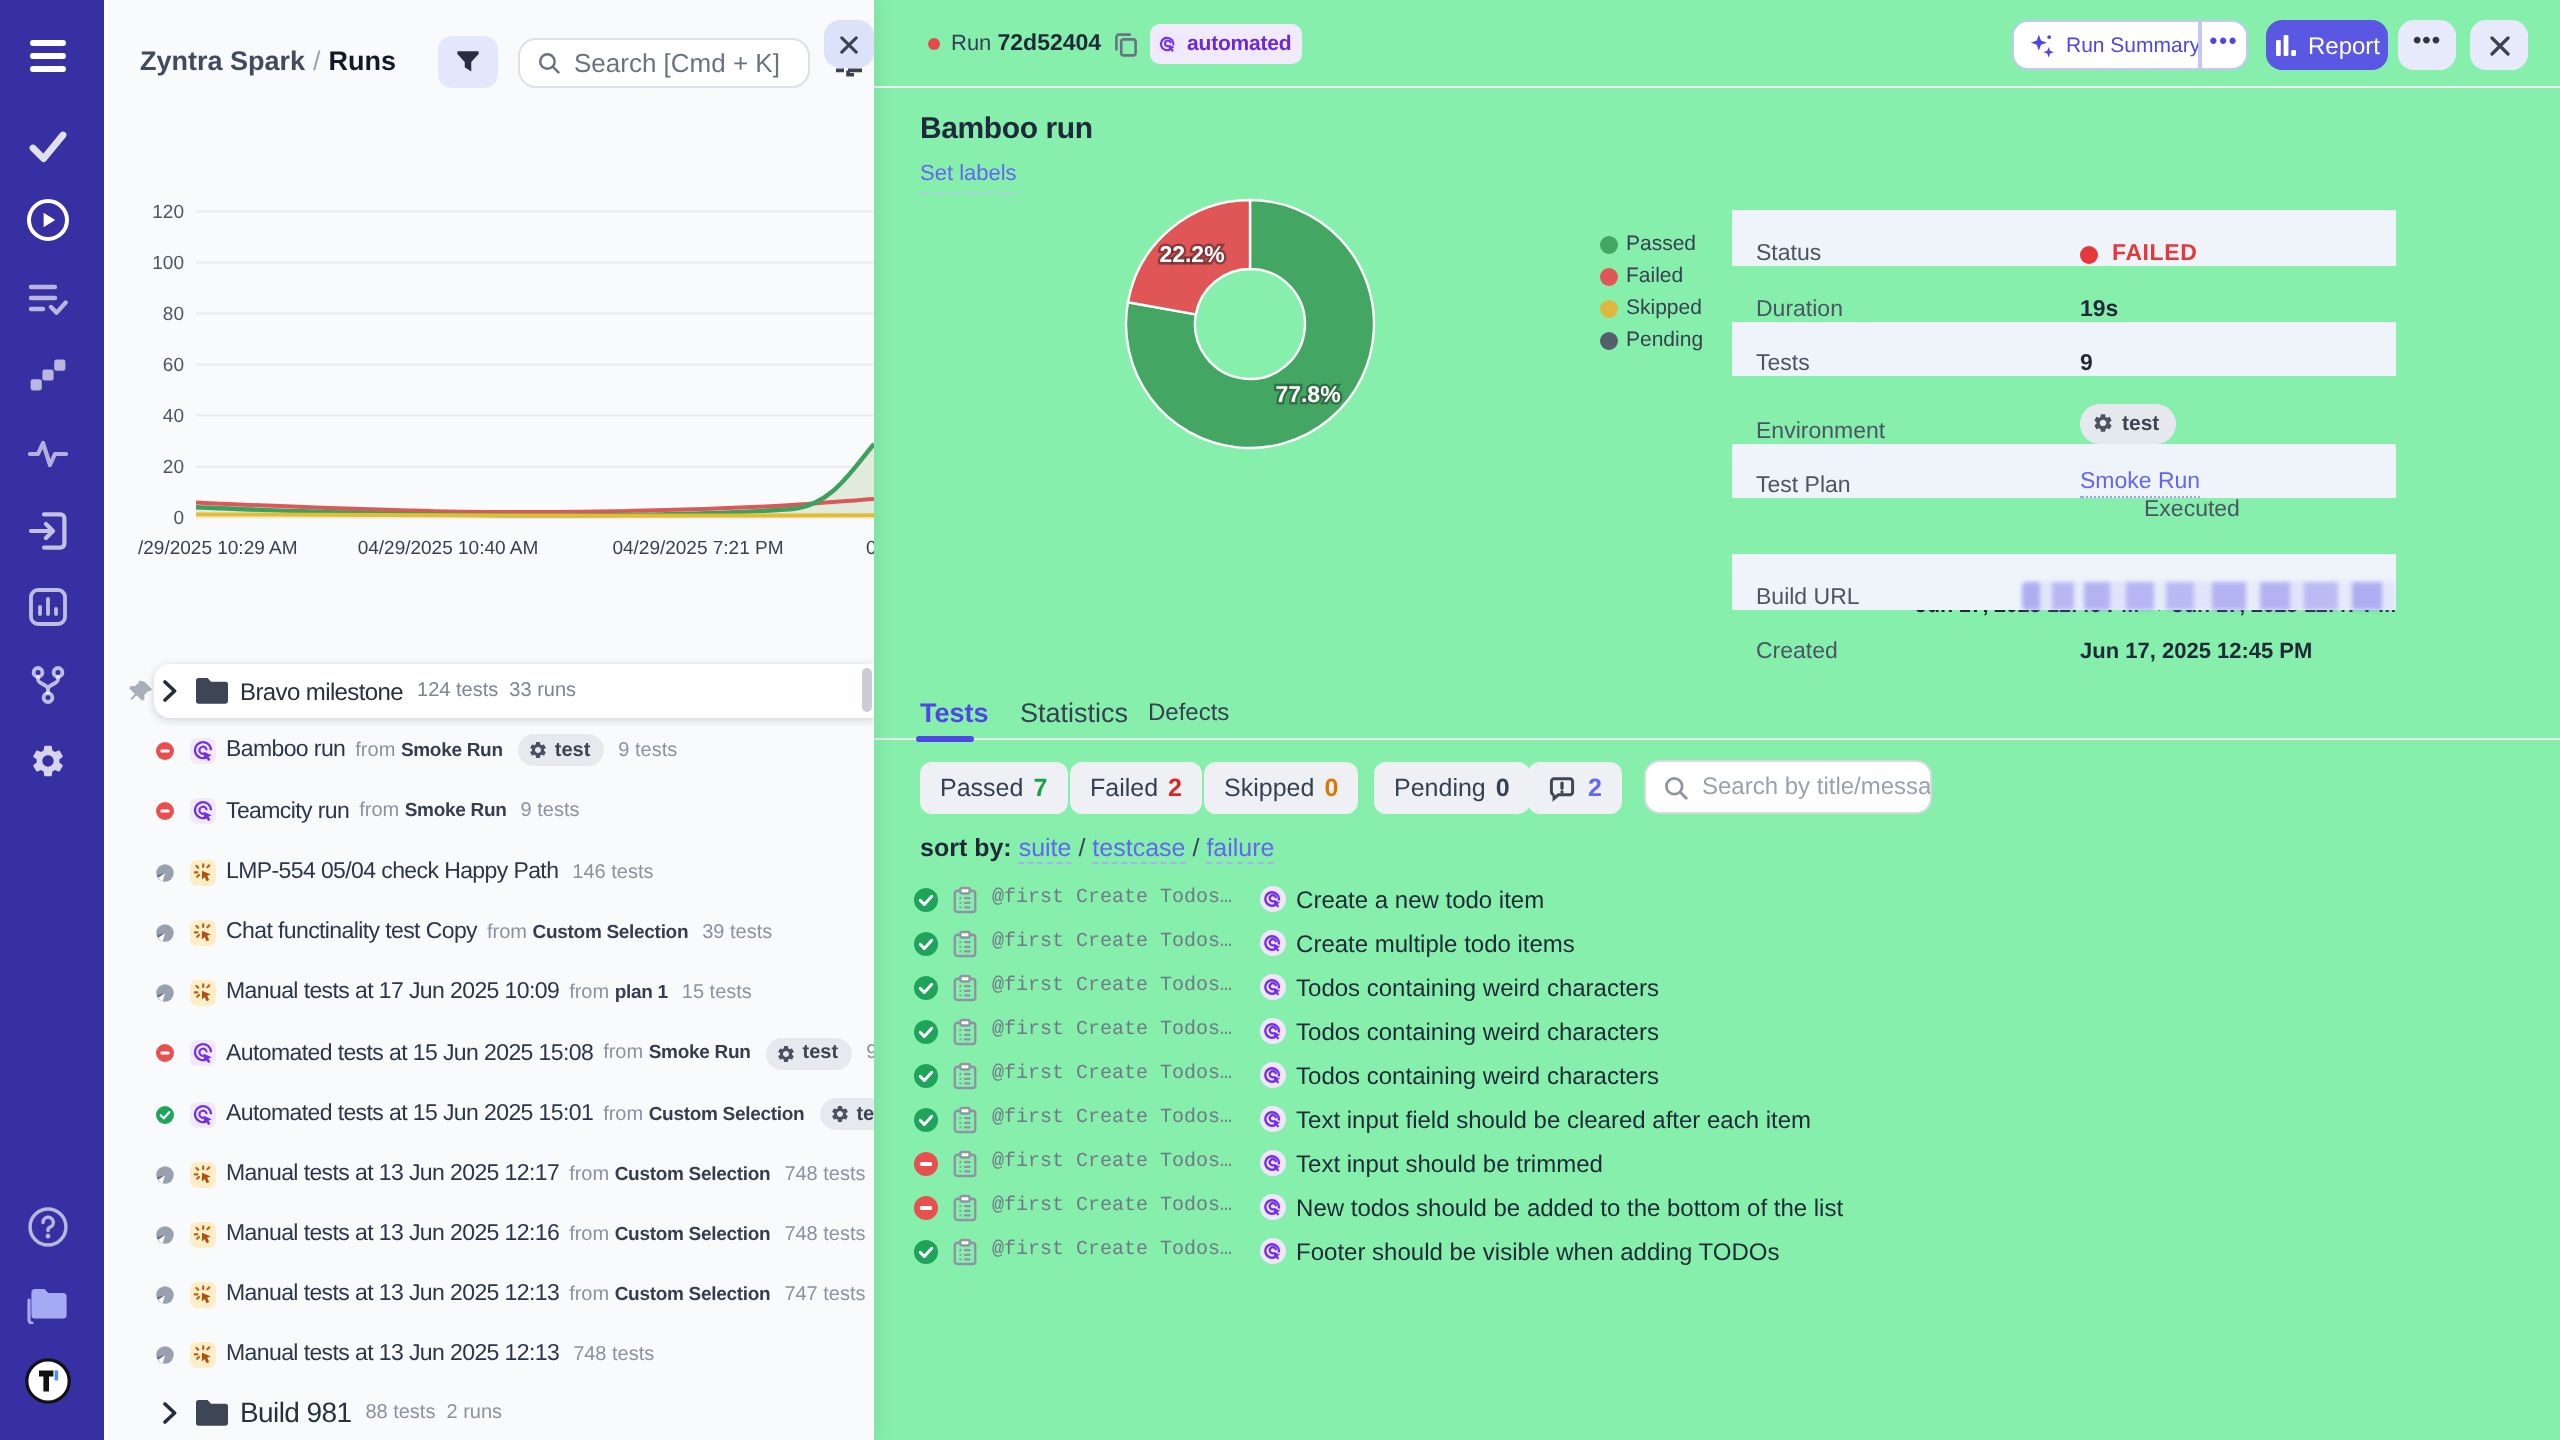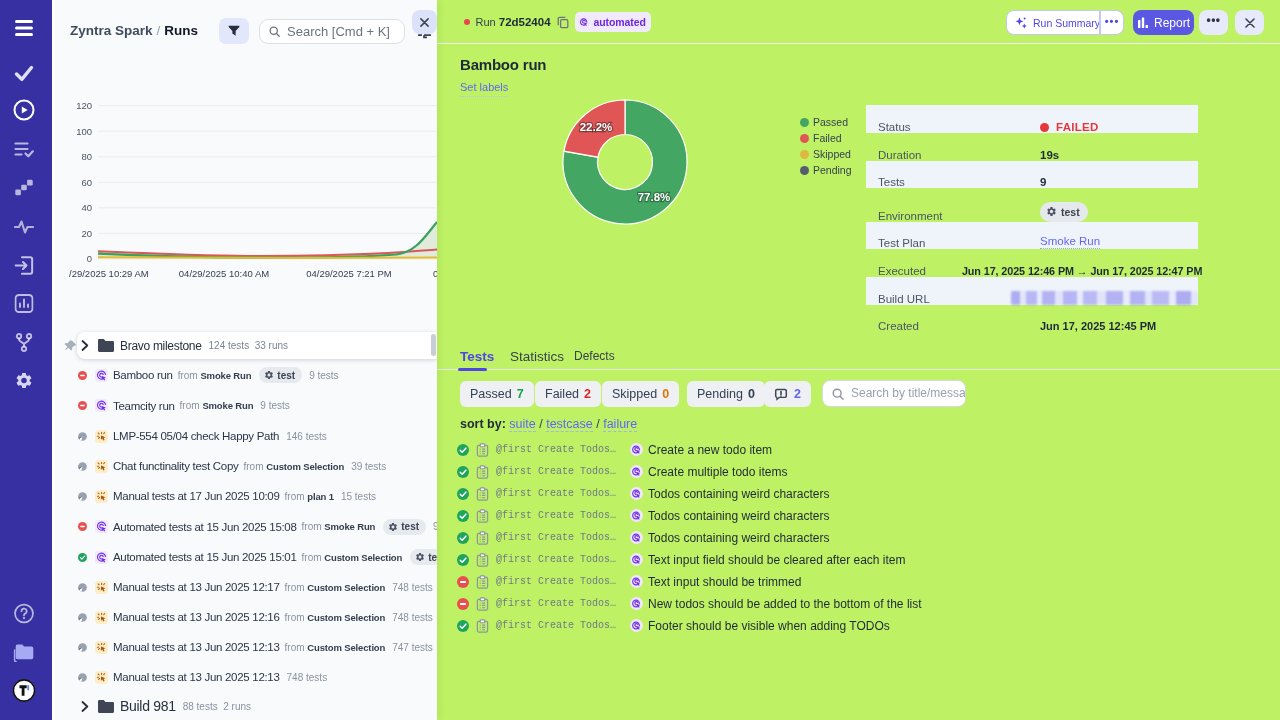--- a/index.html
+++ b/index.html
@@ -25,21 +25,21 @@
 .runrow .ty { flex:0 0 13px; height:13px; margin-right:5px; }
 .runrow .ti { font-size:11.5px; letter-spacing:-0.3px; color:#2b3648; font-weight:500; white-space:nowrap; }
 .runrow .fr { font-size:10px; color:#8a92a0; margin-left:5px; white-space:nowrap; }
 .runrow .fr b { color:#353e4e; font-size:9.5px; letter-spacing:-0.15px; }
 .runrow .ts { font-size:10px; color:#8a92a0; margin-left:7px; white-space:nowrap; }
 .badge { display:inline-flex; align-items:center; background:#e6e9ee; border-radius:99px; height:16px; padding:0 7px 0 5px; margin-left:8px; font-size:10px; color:#3c4453; font-weight:600; gap:3px; flex:none; }
 .folderrow { position:absolute; left:0; width:389px; height:28px; display:flex; align-items:center; padding-left:33px; }
 .folderrow .ti { font-size:12px; letter-spacing:-0.3px; color:#28303e; font-weight:500; margin-left:6px; }
 .folderrow .ts { font-size:10px; color:#8a92a0; margin-left:7px; }
 
-#rightpanel { position:absolute; left:437px; top:0; width:843px; height:720px; background:#bef264; }
+#rightpanel { position:absolute; left:437px; top:0; width:843px; height:720px; background:#86efac; }
 .run-hd { position:absolute; left:26.5px; top:14px; height:16px; display:flex; align-items:center; white-space:nowrap; }
 .btn { position:absolute; top:10px; height:25px; border-radius:8px; display:flex; align-items:center; justify-content:center; font-size:12.5px; }
 .pill { display:inline-flex; align-items:center; height:26px; background:#eef0f4; border-radius:6px; padding:0 10px; font-size:12.5px; color:#334155; font-weight:500; gap:5px; position:absolute; top:381px; }
 .pill b.g { color:#16a34a; } .pill b.r { color:#dc2626; } .pill b.o { color:#d97706; } .pill b.d { color:#334155; }
 .trow { position:absolute; left:20px; height:22px; display:flex; align-items:center; }
 .trow .mono { font-family:"Liberation Mono",monospace; font-size:10px; color:#707986; }
 .trow .name { font-size:12px; color:#1f2937; font-weight:500; }
 
 .strow { position:absolute; left:429px; width:332px; display:flex; align-items:flex-end; font-size:11.5px;gap:36px; }
 .strow .lbl { width:138px; padding-left:12px; color:#4b5563; }
@@ -493,21 +493,21 @@
   <div class="strow" style="top:187.5px;height:34px;">
       <span class="lbl">Environment</span>
       <span style="display:inline-flex;align-items:center;height:20px;background:#e5e8ed;border-radius:99px;padding:0 8px 0 6px;font-size:10.5px;color:#3c4453;font-weight:600"><svg width="11" height="11" viewBox="0 0 24 24" style="margin-right:4px">
           <path fill="#4a5263" d="M19.14 12.94c.04-.3.06-.61.06-.94 0-.32-.02-.64-.07-.94l2.03-1.58a.49.49 0 0 0 .12-.61l-1.92-3.32a.488.488 0 0 0-.59-.22l-2.39.96c-.5-.38-1.03-.7-1.62-.94l-.36-2.54a.484.484 0 0 0-.48-.41h-3.84c-.24 0-.43.17-.47.41l-.36 2.54c-.59.24-1.13.57-1.62.94l-2.39-.96c-.22-.08-.47 0-.59.22L2.74 8.87c-.12.21-.08.47.12.61l2.03 1.58c-.05.3-.09.63-.09.94s.02.64.07.94l-2.03 1.58a.49.49 0 0 0-.12.61l1.92 3.32c.12.22.37.29.59.22l2.39-.96c.5.38 1.03.7 1.62.94l.36 2.54c.05.24.24.41.48.41h3.84c.24 0 .44-.17.47-.41l.36-2.54c.59-.24 1.13-.56 1.62-.94l2.39.96c.22.08.47 0 .59-.22l1.92-3.32c.12-.22.07-.47-.12-.61l-2.01-1.58zM12 15.6c-1.98 0-3.6-1.62-3.6-3.6s1.62-3.6 3.6-3.6 3.6 1.62 3.6 3.6-1.62 3.6-3.6 3.6z"></path>
         </svg>test</span>
     </div>
   <div class="strow" style="top:221.5px;height:27.5px;background:#eff3fa;">
       <span class="lbl">Test Plan</span>
       <span style="color:#6366f1;border-bottom:1px dotted #9aa4f2;padding-bottom:1px;font-size:11.5px">Smoke Run</span>
     </div>
-  <div class="strow" style="top:249.0px;height:27.5px;">
+  <div class="strow" style="top:249.0px;height:27.5px;flex-direction:column;">
       <span class="lbl">Executed</span>
       <span class="val" style="font-weight:600;font-size:10.8px;letter-spacing:-0.1px">Jun 17, 2025 12:46 PM → Jun 17, 2025 12:47 PM</span>
     </div>
   <div class="strow" style="top:276.5px;height:28px;background:#eff3fa;">
       <span class="lbl">Build URL</span>
       <span id="censor"></span>
     </div>
   <div class="strow" style="top:304.5px;height:27px;">
       <span class="lbl">Created</span>
       <span class="val" style="font-weight:600;font-size:11px">Jun 17, 2025 12:45 PM</span>

